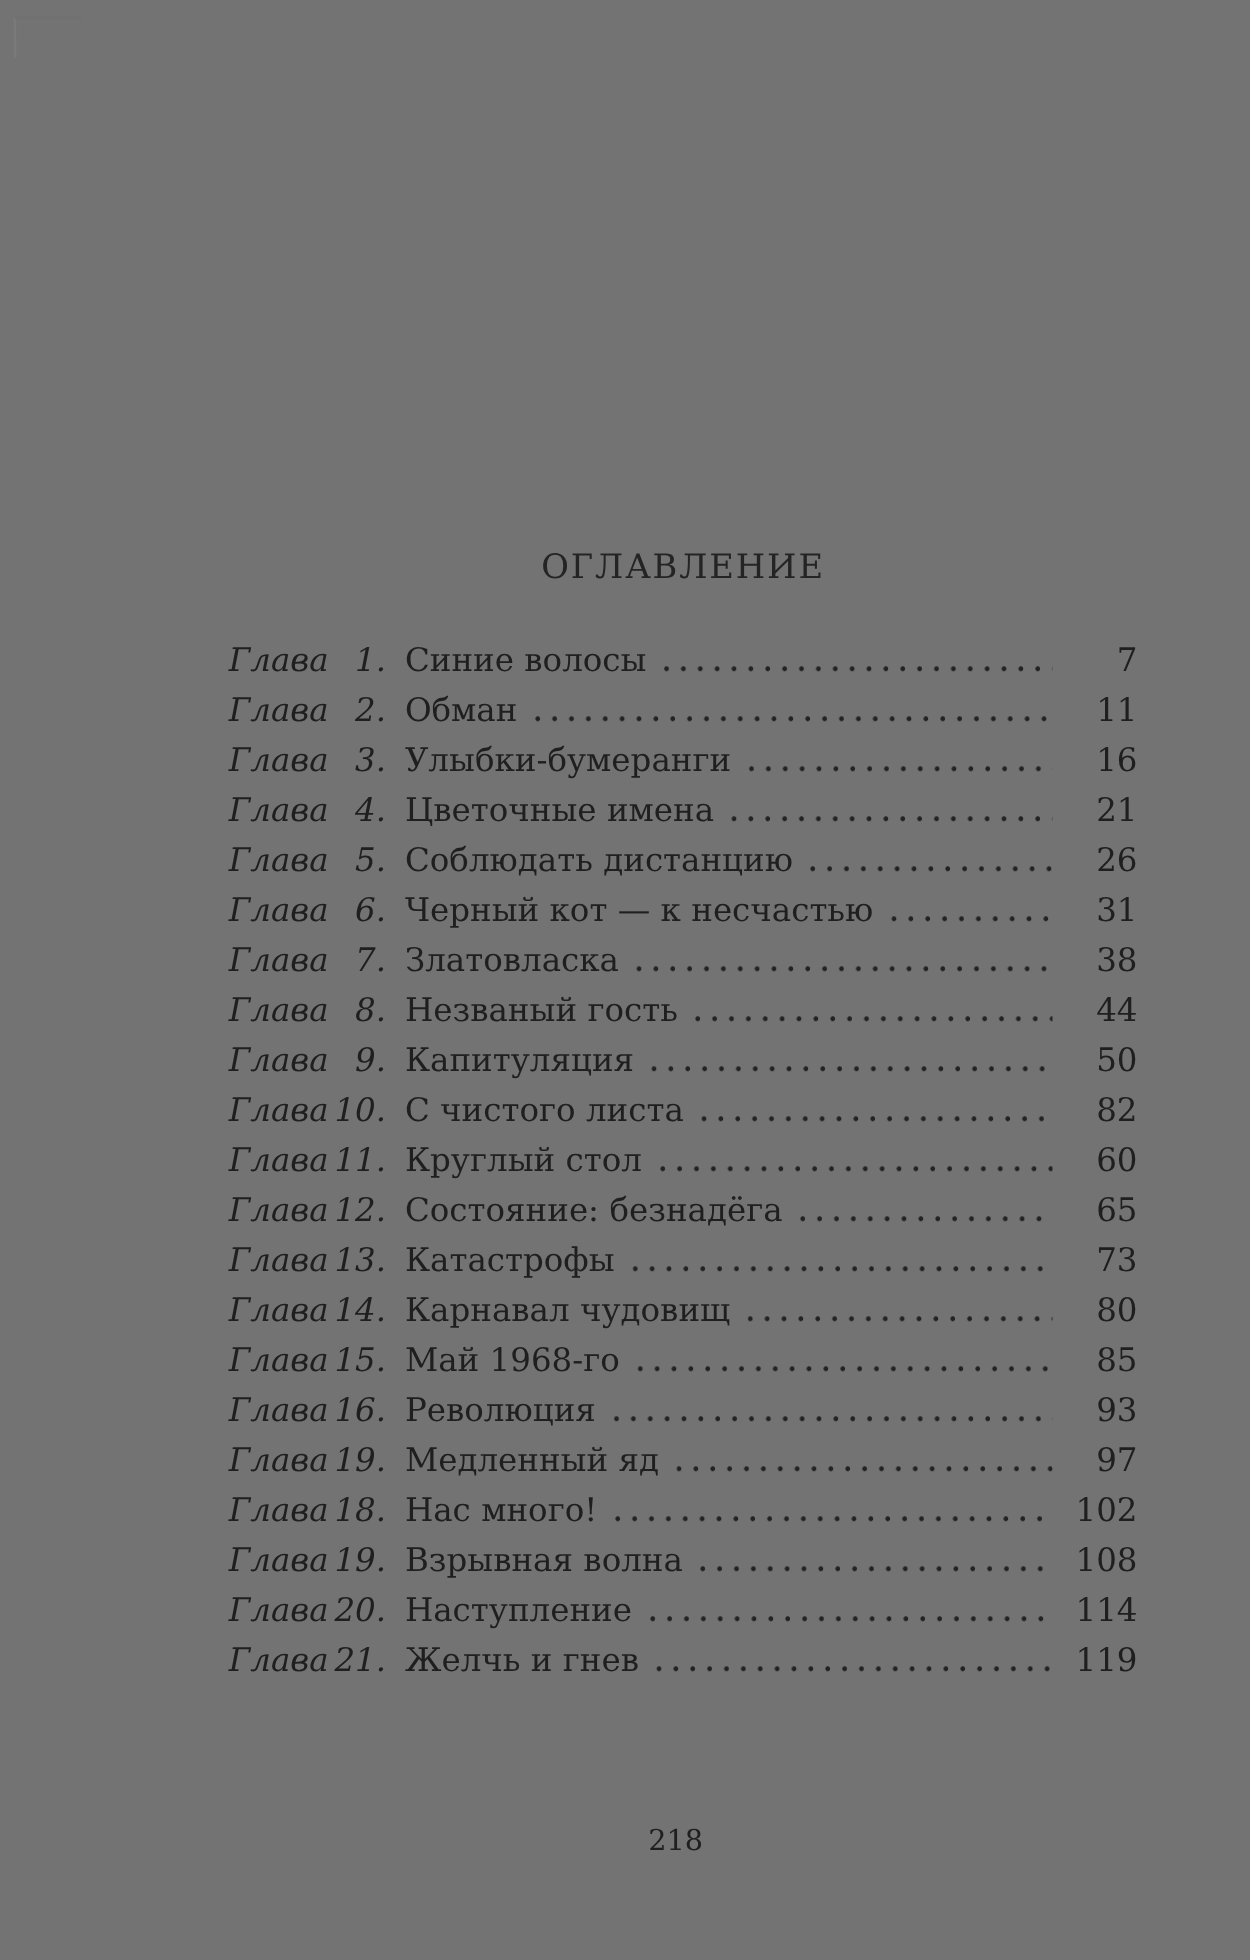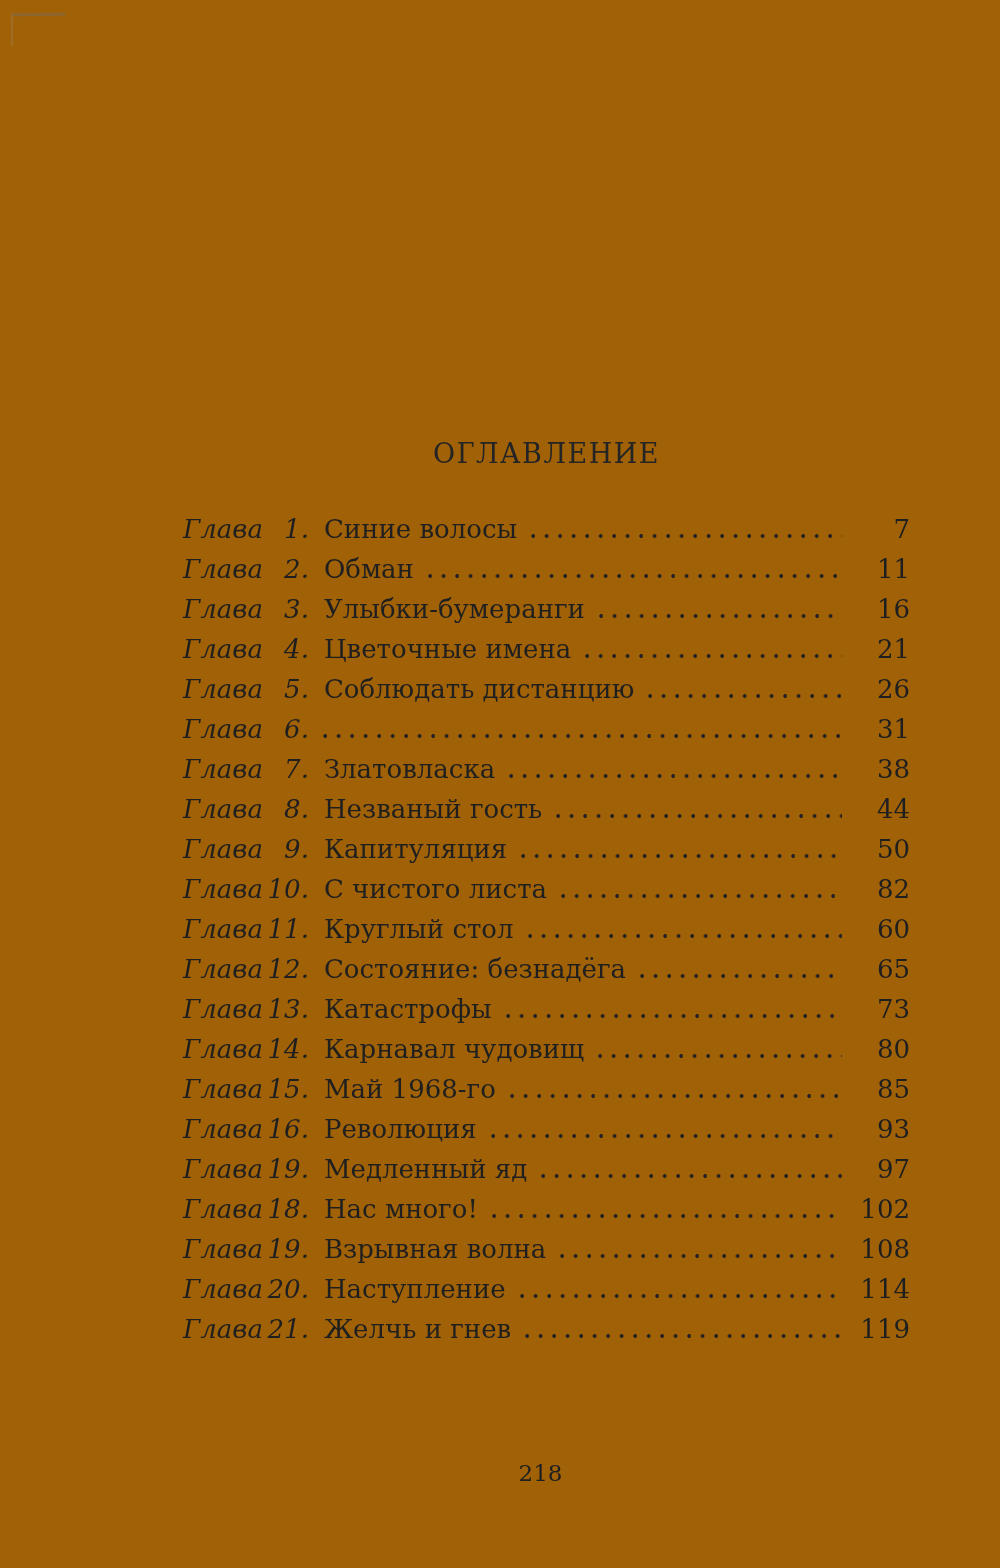--- a/index.html
+++ b/index.html
@@ -4,21 +4,21 @@
 <style>
   html, body {
     margin: 0;
     padding: 0;
     background: #e9e9e9;
   }
   .page {
     position: relative;
     width: 1000px;
     height: 1568px;
-    background: #a16207;
+    background: #737373;
     overflow: hidden;
     color: #1f1f1f;
     font-family: "DejaVu Serif", "Liberation Serif", serif;
   }
   .corner-mark {
     position: absolute;
     top: 13px;
     left: 11px;
     width: 52px;
     height: 30px;
@@ -133,20 +133,21 @@
     <span class="chapter-word">Глава</span>
     <span class="chapter-num">5.</span>
     <span class="chapter-title">Соблюдать дистанцию</span>
     <span class="leader-dots"></span>
     <span class="chapter-page">26</span>
   </div>
 
   <div class="toc-row">
     <span class="chapter-word">Глава</span>
     <span class="chapter-num">6.</span>
+    <span class="chapter-title">Черный кот — к несчастью</span>
     <span class="leader-dots"></span>
     <span class="chapter-page">31</span>
   </div>
 
   <div class="toc-row">
     <span class="chapter-word">Глава</span>
     <span class="chapter-num">7.</span>
     <span class="chapter-title">Златовласка</span>
     <span class="leader-dots"></span>
     <span class="chapter-page">38</span>

